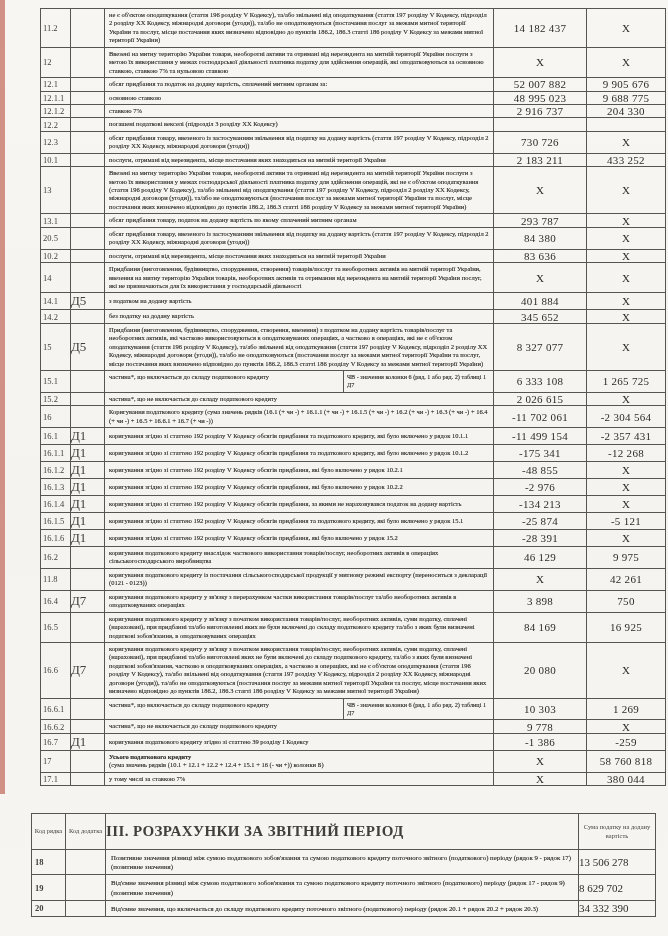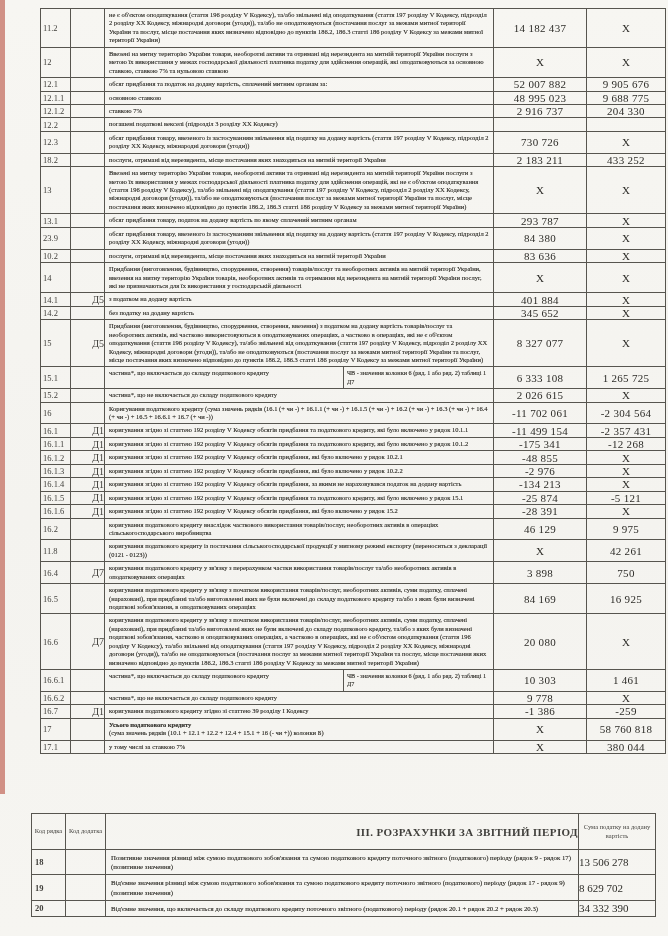--- a/index.html
+++ b/index.html
@@ -22,37 +22,37 @@
   .main {
     position:absolute; left:40px; top:8px; width:625px;
     border:1.5px solid #4d4b47;
   }
   .main td, .s3 td, .s3 th {
     border:1px solid #57554f;
     vertical-align:middle;
     color:#403f3b;
   }
   td.code { font-size:8.5px; padding:1px 2px; text-align:left; }
-  td.app  { font-size:10px; text-align:right;margin-left:8px; }
+  td.app  { font-size:13px; text-align:left;margin-left:8px; }
   td.desc { font-size:6.5px; line-height:1.3; padding:0; text-shadow:0 0 .2px #6b6962; }
   .dwrap { display:flex; align-items:stretch; width:100%; height:100%; }
   .dmain { flex:1; padding:2px 4px; }
   .dbold { font-weight:bold; }
   .chv   { width:150px; border-left:1px solid #57554f; padding:2px 3px; font-size:6.2px; line-height:1.35; }
   td.va, td.vb {
     text-align:center; font-size:11px; color:#2d2c28; letter-spacing:.3px;
     white-space:nowrap;
   }
   .s3 {
     position:absolute; left:31px; top:813px; width:624px;
     border:1.5px solid #4d4b47;
   }
   .s3 th { font-weight:normal; }
   .s3 th.hsmall { font-size:6.5px; line-height:1.3; text-align:center; padding:2px; height:36px; }
-  .s3 th.htitle { font-size:11px; font-weight:bold; text-align:right; letter-spacing:.4px; }
+  .s3 th.htitle { font-size:15px; font-weight:bold; text-align:left; letter-spacing:.4px; }
   .s3 td.s3desc { font-size:6.8px; line-height:1.35; padding:3px 5px; text-shadow:0 0 .2px #6b6962; }
   .s3 td.sum { text-align:left; font-size:11px; color:#2d2c28; white-space:nowrap; }
   .s3 td.code { padding-left:3px;font-weight:bold; }
 </style>
 </head>
 <body>
 
 <div class="page">
   <div class="red-strip"></div>
 
@@ -150,21 +150,21 @@
             <div class="dwrap">
               <div class="dmain">
                 <div>обсяг придбання товару, ввезеного із застосуванням звільнення від податку на додану вартість (стаття 197 розділу V Кодексу, підрозділ 2 розділу XX Кодексу, міжнародні договори (угоди))</div>
               </div>
             </div>
           </td>
           <td class="va">730 726</td>
           <td class="vb">X</td>
         </tr>
         <tr>
-          <td class="code">18.2</td>
+          <td class="code">10.1</td>
           <td class="app"></td>
           <td class="desc">
             <div class="dwrap">
               <div class="dmain">
                 <div>послуги, отримані від нерезидента, місце постачання яких знаходиться на митній території України</div>
               </div>
             </div>
           </td>
           <td class="va">2 183 211</td>
           <td class="vb">433 252</td>
@@ -189,21 +189,21 @@
             <div class="dwrap">
               <div class="dmain">
                 <div>обсяг придбання товару, податок на додану вартість по якому сплачений митним органам</div>
               </div>
             </div>
           </td>
           <td class="va">293 787</td>
           <td class="vb">X</td>
         </tr>
         <tr>
-          <td class="code">23.9</td>
+          <td class="code">20.5</td>
           <td class="app"></td>
           <td class="desc">
             <div class="dwrap">
               <div class="dmain">
                 <div>обсяг придбання товару, ввезеного із застосуванням звільнення від податку на додану вартість (стаття 197 розділу V Кодексу, підрозділ 2 розділу XX Кодексу, міжнародні договори (угоди))</div>
               </div>
             </div>
           </td>
           <td class="va">84 380</td>
           <td class="vb">X</td>
@@ -474,21 +474,21 @@
           <td class="app"></td>
           <td class="desc">
             <div class="dwrap">
               <div class="dmain">
                 <div>частина*, що включається до складу податкового кредиту</div>
               </div>
               <div class="chv">ЧВ - значення колонки 6 (ряд. 1 або ряд. 2) таблиці 1 Д7</div>
             </div>
           </td>
           <td class="va">10 303</td>
-          <td class="vb">1 461</td>
+          <td class="vb">1 269</td>
         </tr>
         <tr>
           <td class="code">16.6.2</td>
           <td class="app"></td>
           <td class="desc">
             <div class="dwrap">
               <div class="dmain">
                 <div>частина*, що не включається до складу податкового кредиту</div>
               </div>
             </div>

